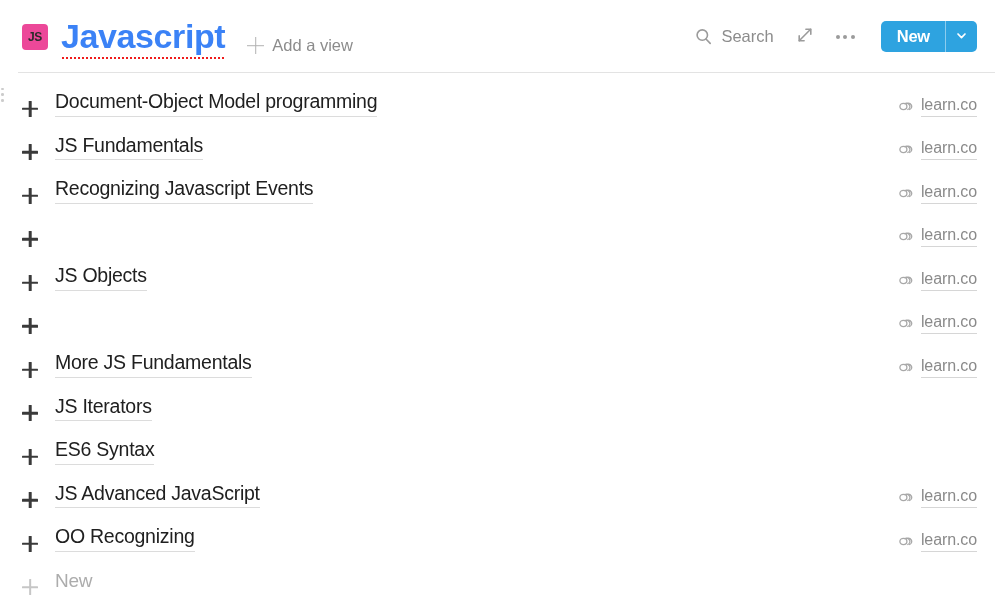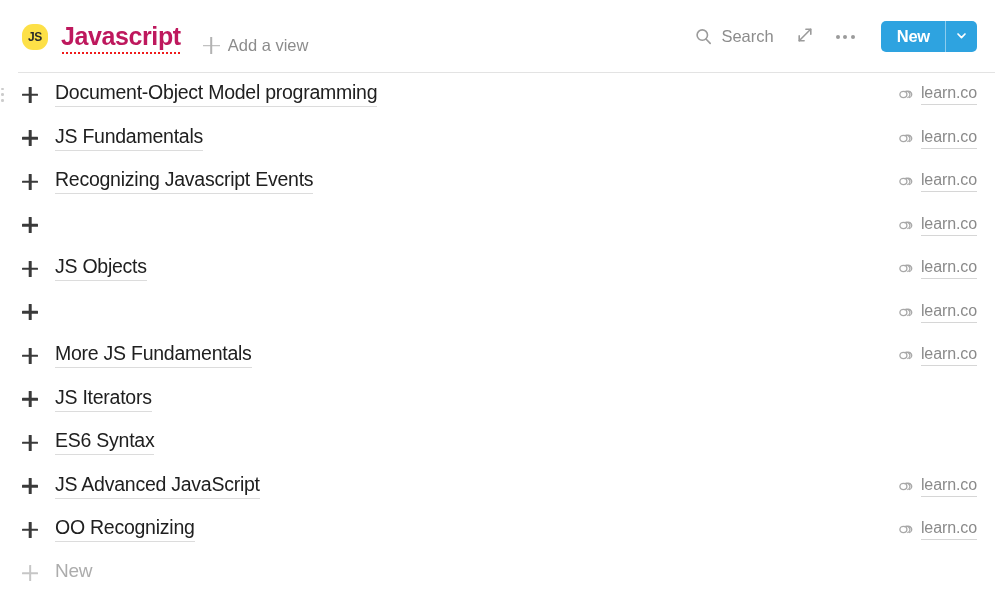--- a/index.html
+++ b/index.html
@@ -32,37 +32,37 @@
 
   .header-left {
     display: flex;
     align-items: center;
     flex: 0 0 auto;
   }
 
   .app-icon {
     width: 26px;
     height: 26px;
-    background: #fde047;
-    border-radius: 11px;
+    background: #ec4899;
+    border-radius: 4px;
     display: flex;
     align-items: center;
     justify-content: center;
     font-size: 12px;
     font-weight: bold;
     color: #2b2b2b;
     letter-spacing: -0.3px;
     flex: 0 0 auto;
   }
 
   .page-title {
     margin-left: 13px;
-    font-size: 25px;
+    font-size: 34px;
     font-weight: bold;
-    color: #be185d;
+    color: #3b82f6;
     letter-spacing: -0.4px;
     position: relative;
     white-space: nowrap;
   }
   
   .page-title::after {
     content: "";
     position: absolute;
     left: 0;
     right: 0;
@@ -176,21 +176,21 @@
   
   .rows {
     position: relative;
     padding-top: 0;
   }
 
   .row {
     position: relative;
     height: 43.5px;
     display: flex;
-    align-items: center;
+    align-items: flex-end;
     padding-left: 22px;
     padding-right: 23px;
   }
 
   .drag-handle {
     position: absolute;
     left: 1px;
     top: 50%;
     transform: translateY(-50%);
     display: flex;

